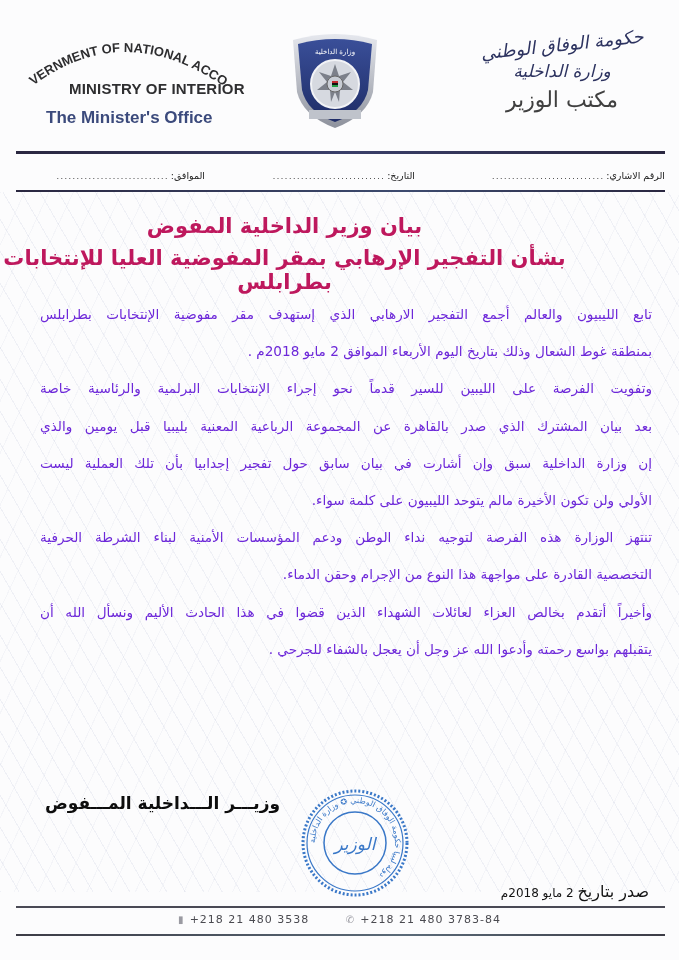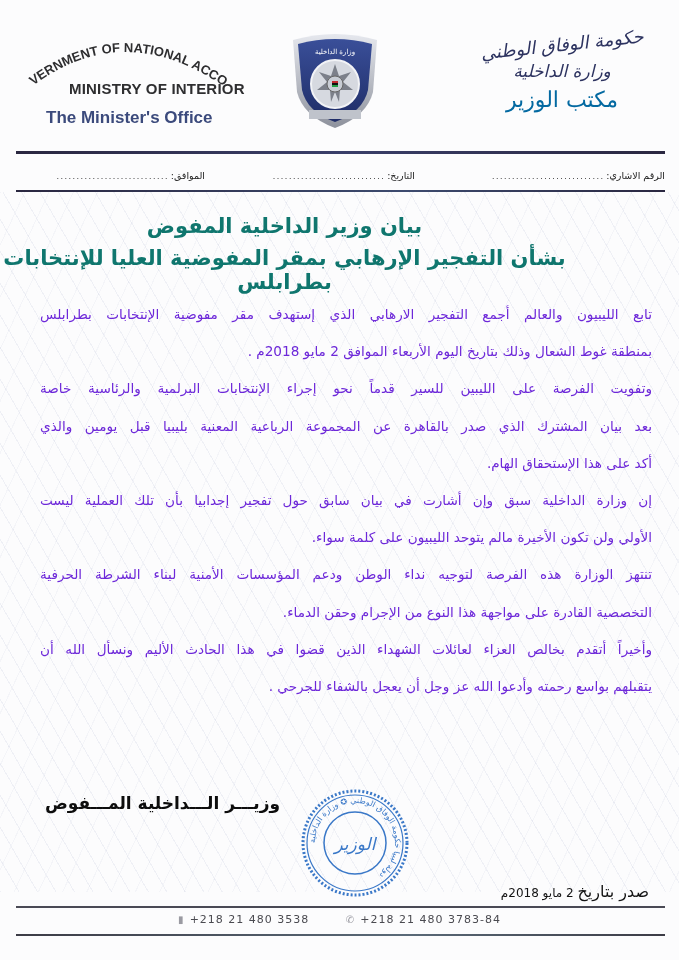--- a/index.html
+++ b/index.html
@@ -29,37 +29,37 @@
     left: 46px; top: 108px; font-family: "Liberation Sans", sans-serif;
     font-weight: bold; font-size: 17px; color: #3b4a7c;
   }
   .emblem { left: 287px; top: 30px; width: 96px; height: 100px; }
   .ar-header {
     right: 22px; top: 34px; text-align: center; direction: rtl;
     font-family: "DejaVu Serif", serif; color: #2d3360; width: 190px;
   }
   .ar-header .l1 { font-size: 18px; font-style: italic; transform: rotate(-6deg); display: block; }
   .ar-header .l2 { font-size: 17px; font-style: italic; margin-top: 6px; display: block; }
-  .ar-header .l3 { font-size: 22px; margin-top: 6px; display: block; color: #0369a1; }
+  .ar-header .l3 { font-size: 22px; margin-top: 6px; display: block; color: #404040; }
 
   .rule-top { left: 16px; top: 151px; width: 649px; height: 3px;
     background: linear-gradient(90deg, #2a2740, #3a3f6a 50%, #2a2740); }
   .ref-row {
     left: 16px; top: 170px; width: 649px; height: 16px; direction: rtl;
     font-size: 9.5px; color: #222;
   }
   .ref-field { position: absolute; top: 0; display: flex; align-items: baseline; }
   .ref-field .dots { color: #555; letter-spacing: 1px; margin-right: 2px; }
   .rule-2 { left: 16px; top: 190px; width: 649px; height: 2px;
     background: linear-gradient(90deg, #2a2740, #3d4b6f 60%, #2a2740); }
 
   
   .title {
     left: 0; width: 569px; text-align: center; direction: rtl;
-    font-family: "DejaVu Sans", sans-serif; font-weight: bold; color: #0f766e;
+    font-family: "DejaVu Sans", sans-serif; font-weight: bold; color: #be185d;
   }
   .title1 { top: 214px; font-size: 21px; }
   .title2 { top: 246px; font-size: 21px; }
 
   
   .body-text {
     left: 40px; top: 296px; width: 612px; direction: rtl; text-align: justify;
     font-family: "DejaVu Sans", sans-serif; font-size: 13.6px; color: #6d28d9;
   }
   .body-text .line { display: block; height: 37.2px; line-height: 37.2px; white-space: nowrap; text-align-last: justify; }
@@ -151,21 +151,20 @@
 <div class="abs rule-2"></div>
 
 <div class="abs title title1">بيان وزير الداخلية المفوض</div>
 <div class="abs title title2">بشأن التفجير الإرهابي بمقر المفوضية العليا للإنتخابات بطرابلس</div>
 
 <div class="abs body-text">
   <span class="line">تابع الليبيون والعالم أجمع التفجير الارهابي الذي إستهدف مقر مفوضية الإنتخابات بطرابلس</span>
   <span class="line short">بمنطقة غوط الشعال وذلك بتاريخ اليوم الأربعاء الموافق 2 مايو 2018م .</span>
   <span class="line">وتفويت الفرصة على الليبين للسير قدماً نحو إجراء الإنتخابات البرلمية والرئاسية خاصة</span>
   <span class="line">بعد بيان المشترك الذي صدر بالقاهرة عن المجموعة الرباعية المعنية بليبيا قبل يومين والذي</span>
-  <span class="line short">أكد على هذا الإستحقاق الهام.</span>
   <span class="line">إن وزارة الداخلية سبق وإن أشارت في بيان سابق حول تفجير إجدابيا بأن تلك العملية ليست</span>
   <span class="line short">الأولي ولن تكون الأخيرة مالم يتوحد الليبيون على كلمة سواء.</span>
   <span class="line">تنتهز الوزارة هذه الفرصة لتوجيه نداء الوطن ودعم المؤسسات الأمنية لبناء الشرطة الحرفية</span>
   <span class="line short">التخصصية القادرة على مواجهة هذا النوع من الإجرام وحقن الدماء.</span>
   <span class="line">وأخيراً أتقدم بخالص العزاء لعائلات الشهداء الذين قضوا في هذا الحادث الأليم ونسأل الله أن</span>
   <span class="line short">يتقبلهم بواسع رحمته وأدعوا الله عز وجل أن يعجل بالشفاء للجرحي .</span>
 </div>
 
 <div class="abs sig">
   <div>وزيـــر الـــداخلية المـــفوض</div>

